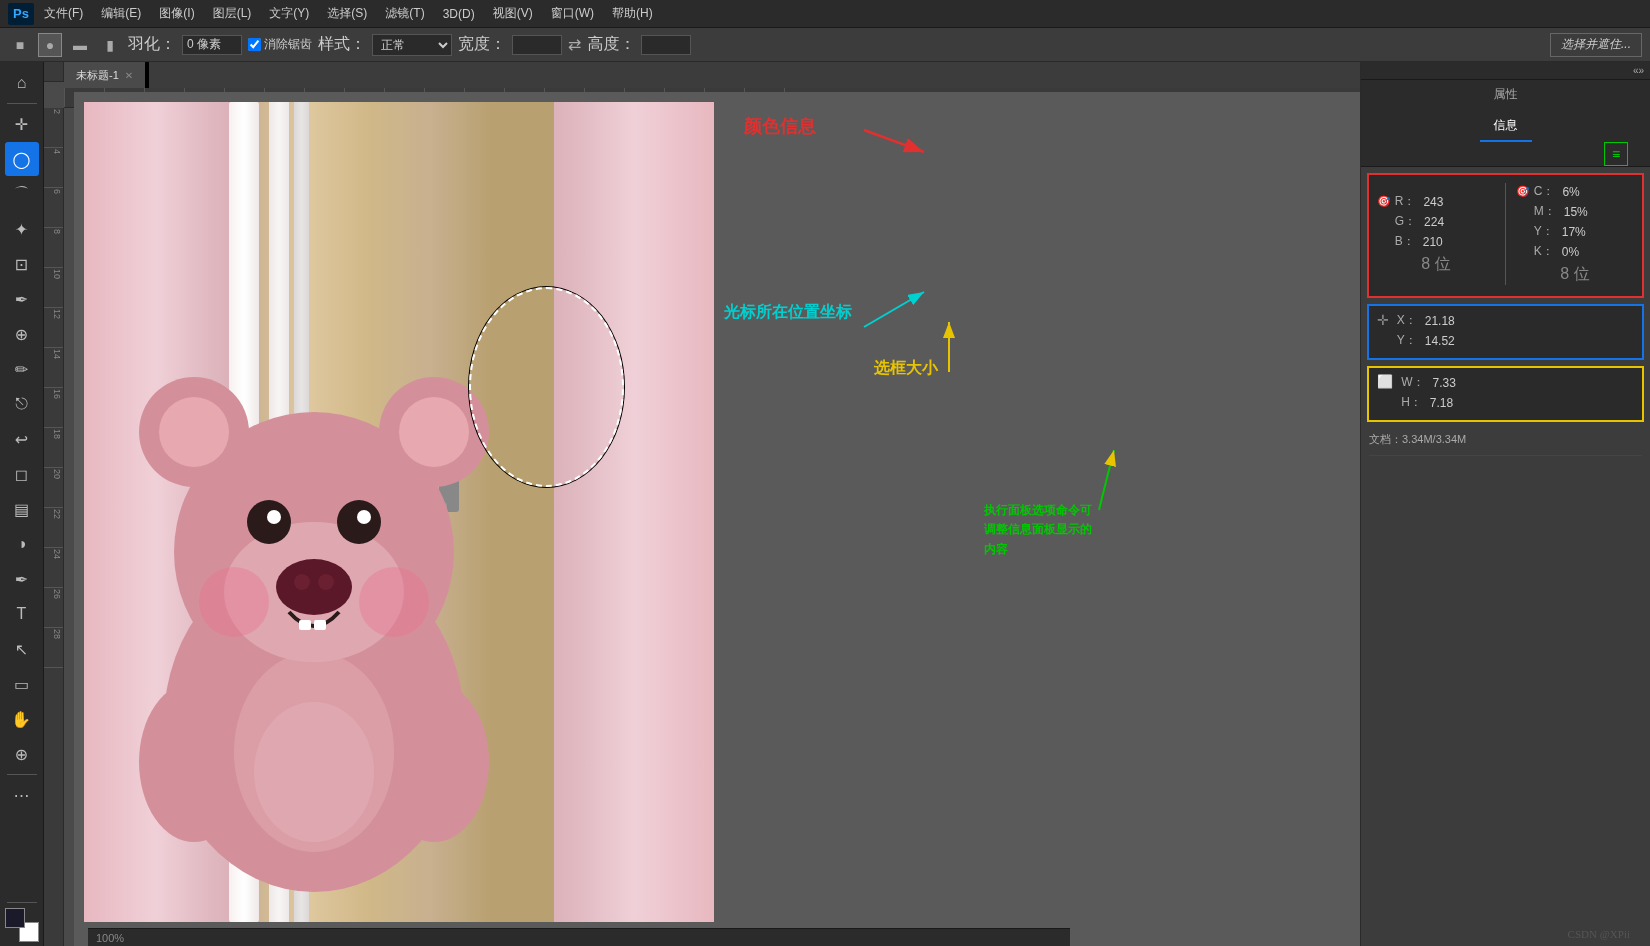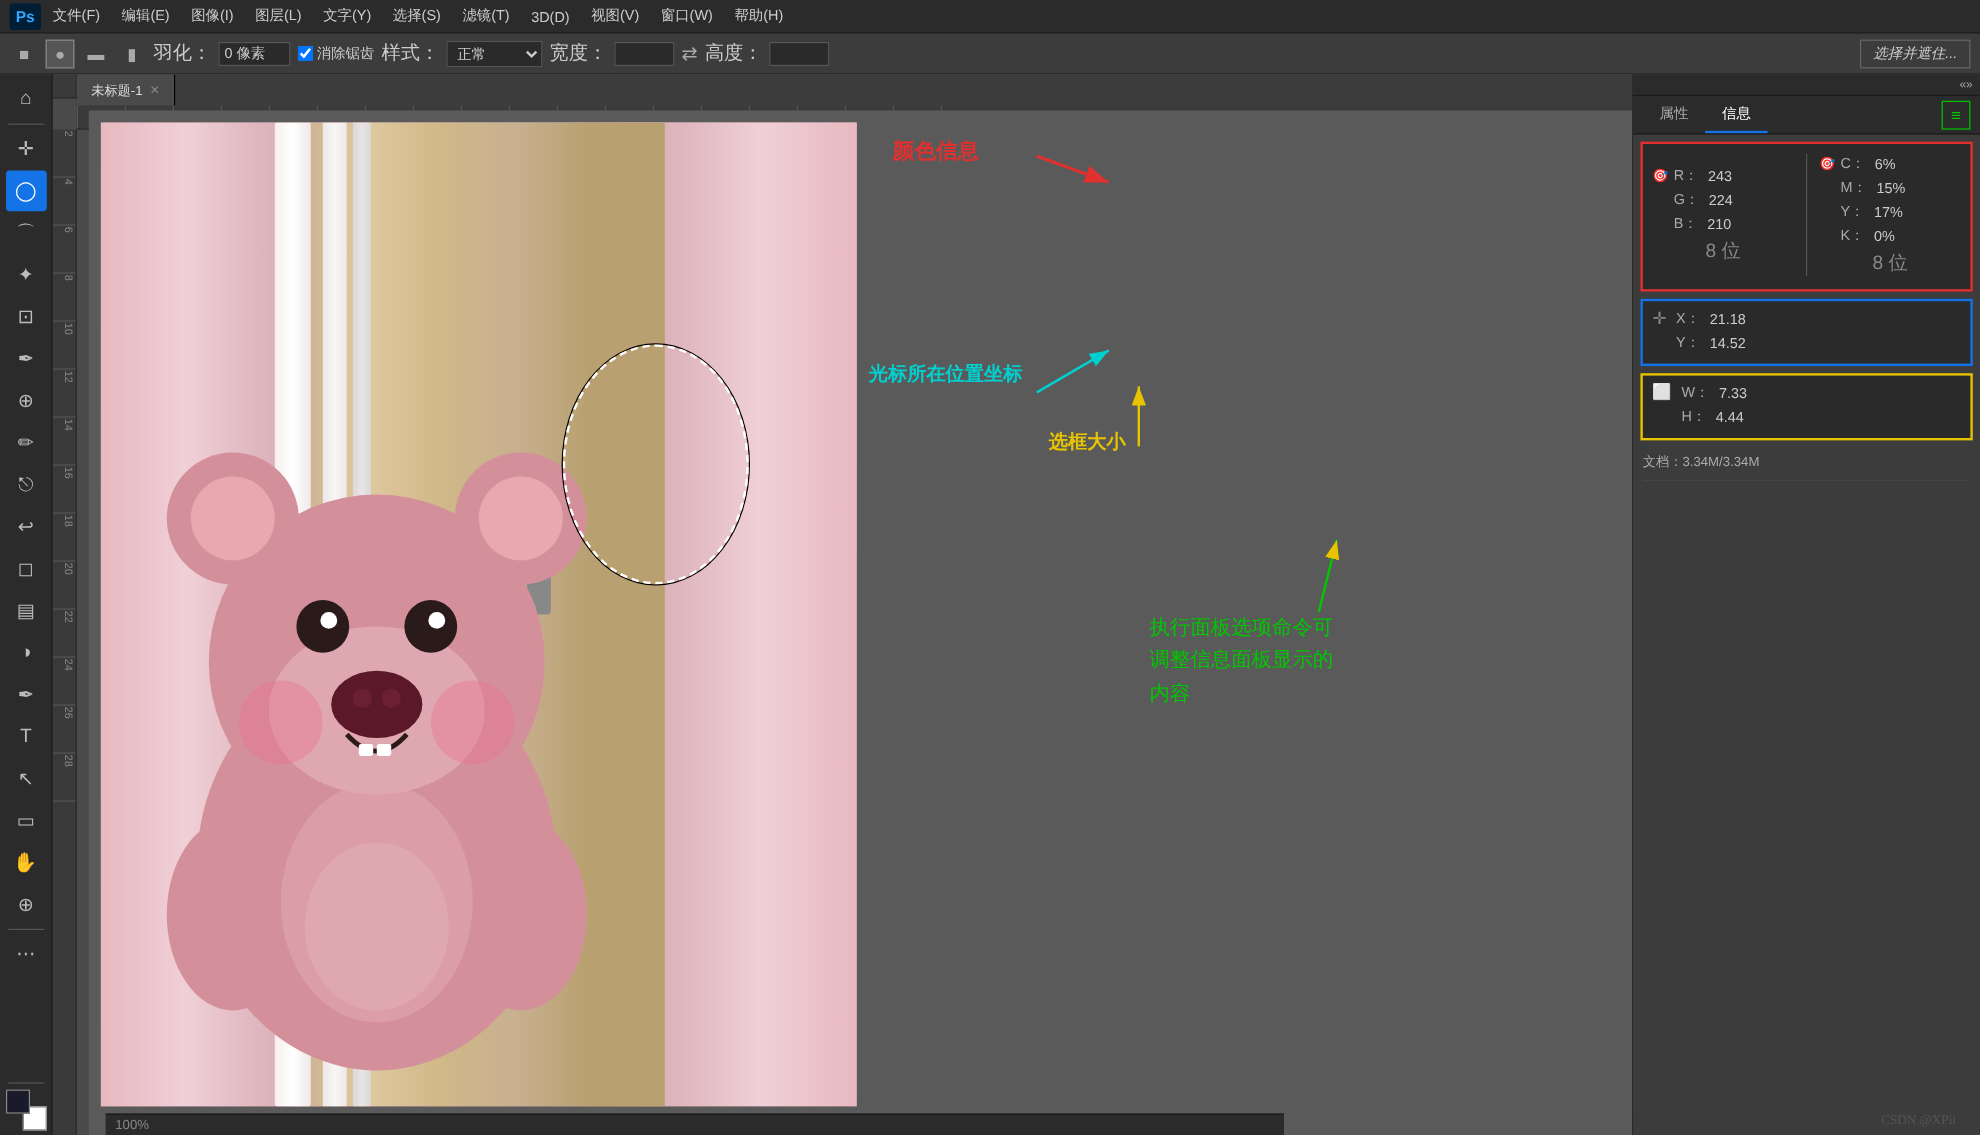--- a/index.html
+++ b/index.html
@@ -261,21 +261,22 @@
       display: flex;
       flex-direction: column;
     }
 
     
     .panel-tabs {
       display: flex;
       background: #2b2b2b;
       border-bottom: 1px solid #1a1a1a;
       align-items: center;
-      padding: 0 8px;
+      padding: 0 22px;
+      flex-direction: column;
     }
     .panel-tab {
       padding: 6px 14px;
       cursor: pointer;
       color: #aaa;
       font-size: 12px;
       border-bottom: 2px solid transparent;
     }
     .panel-tab.active {
       color: #fff;
@@ -386,21 +387,21 @@
       top: 0;
       left: 20px;
       right: 0;
       height: 26px;
       background: #3c3c3c;
       display: flex;
       align-items: center;
     }
     .doc-tab {
       background: #4a4a4a;
-      border-right: 1px solid #000000;
+      border-right: 4px solid #000000;
       padding: 4px 12px;
       font-size: 11px;
       color: #ddd;
       height: 26px;
       display: flex;
       align-items: center;
       gap: 6px;
     }
 
     
@@ -741,21 +742,21 @@
     </div>
 
     <div class="annotation ann-cyan" style="position:absolute;top:240px;left:680px;font-size:16px;font-weight:bold;">
       <span>光标所在位置坐标</span>
     </div>
 
     <div class="annotation ann-yellow" style="position:absolute;top:296px;left:830px;font-size:16px;font-weight:bold;">
       <span>选框大小</span>
     </div>
 
-    <div class="annotation ann-green" style="position:absolute;top:420px;left:914px;font-size:17px;font-weight:normal;white-space:pre-line;line-height:1.6;">
+    <div class="annotation ann-green" style="position:absolute;top:420px;left:940px;font-size:12px;font-weight:bold;white-space:pre-line;line-height:1.6;">
       <span>执行面板选项命令可
 调整信息面板显示的
 内容</span>
     </div>
 
     <svg id="annotations-overlay">
 
       <defs>
         <marker id="arrowhead-red" markerWidth="8" markerHeight="6" refX="8" refY="3" orient="auto">
           <polygon points="0 0, 8 3, 0 6" fill="#e03030"></polygon>
@@ -863,21 +864,21 @@
 
     <div class="size-section">
       <span style="color:#888;font-size:13px;">⬜</span>
       <div class="info-col">
         <div class="info-row">
           <span class="info-label">W：</span>
           <span class="info-value">7.33</span>
         </div>
         <div class="info-row">
           <span class="info-label">H：</span>
-          <span class="info-value">4.44</span>
+          <span class="info-value">7.18</span>
         </div>
       </div>
     </div>
 
     <div class="file-info">文档：3.34M/3.34M</div>
 
 
     <div style="height:1px;background:#444;margin:4px 8px;"></div>
 
     <div style="flex:1;background:#3c3c3c;"></div>

